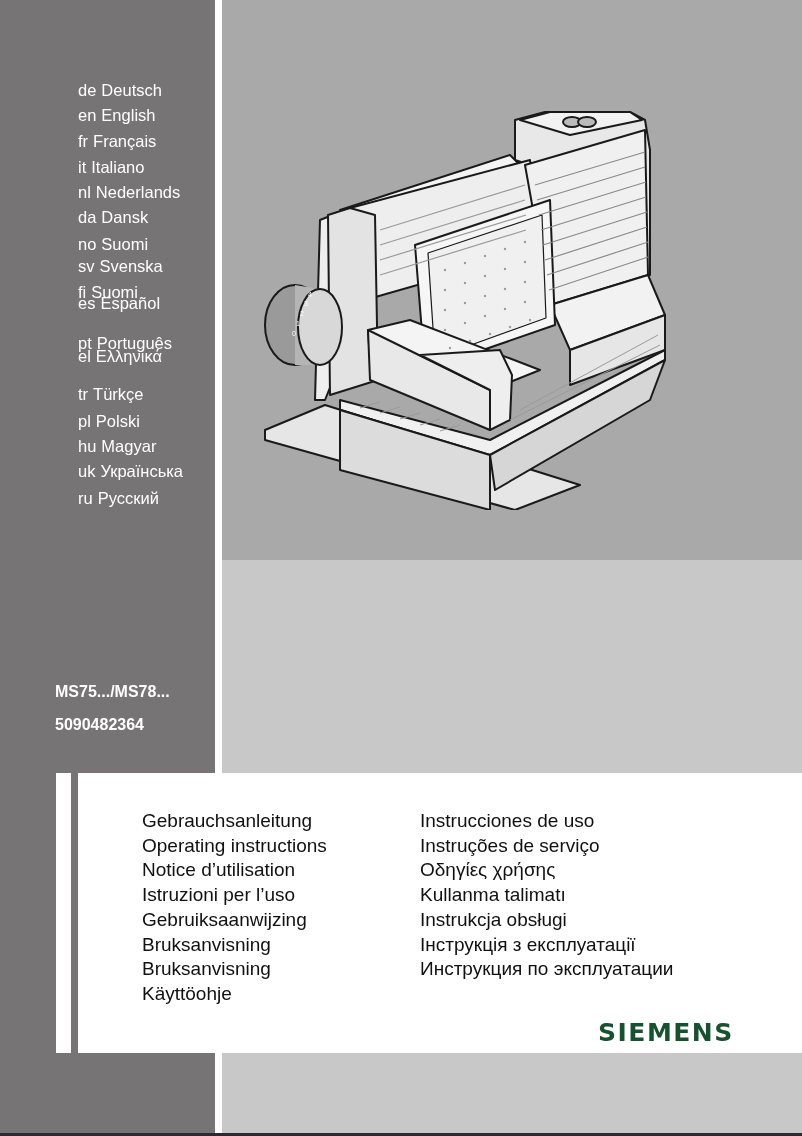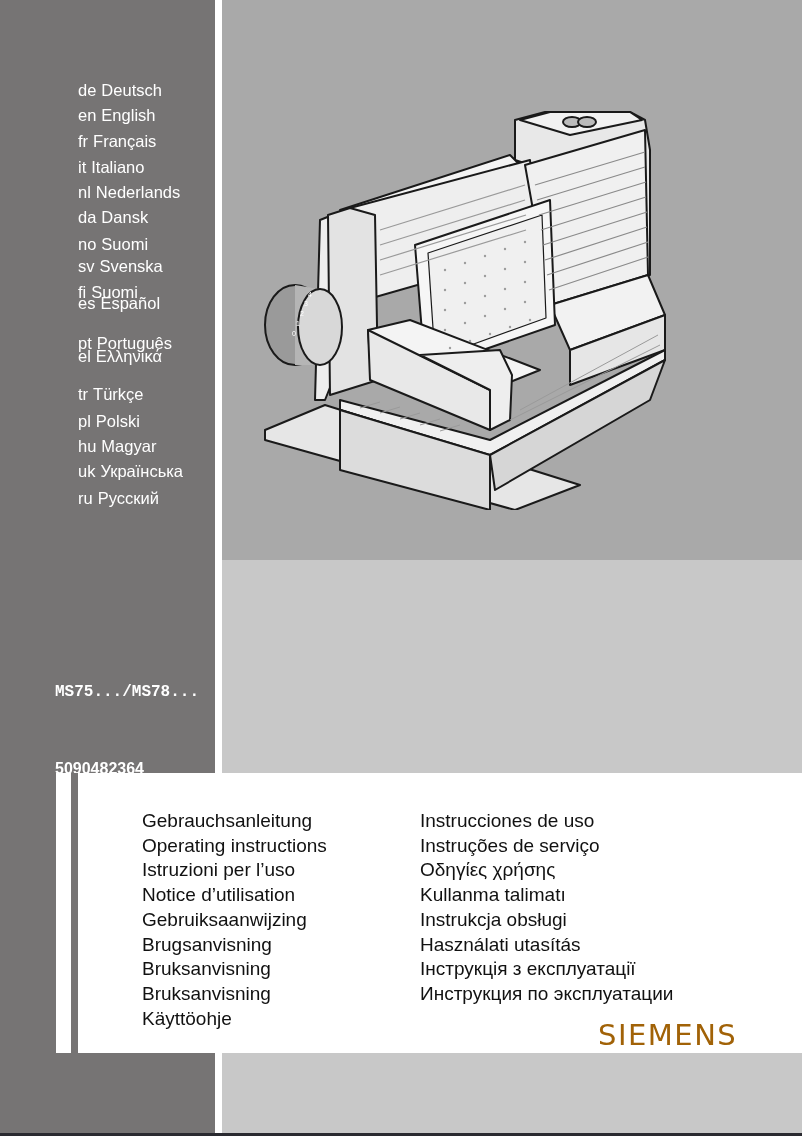--- a/index.html
+++ b/index.html
@@ -9,33 +9,33 @@
   .illus-area { position:absolute; left:222px; top:0; width:580px; height:560px; background:#a9a9a9; }
   .mid-area { position:absolute; left:222px; top:560px; width:580px; height:213px; background:#c8c8c8; }
   .bottom-area { position:absolute; left:222px; top:1053px; width:580px; height:83px; background:#c8c8c8; }
   .bottom-line { position:absolute; left:0; top:1133px; width:802px; height:3px; background:#2a2a30; }
 
   .lang-list { position:absolute; left:47px; top:80px; margin:0; padding:0; list-style:none; color:#ffffff; font-size:16.5px; }
   .lang-list li { position:absolute; left:0; white-space:nowrap; line-height:20px;margin-left:31px; }
   .lang-list .code { margin-right:5px; }
 
   .model { position:absolute; left:55px; color:#ffffff; font-weight:bold; font-size:16px; }
-  .model.m1 { top:683px;font-family:Liberation Mono, monospace; }
-  .model.m2 { top:716px;margin-top:44px; }
+  .model.m1 { top:683px; }
+  .model.m2 { top:716px; }
 
   .white-box { position:absolute; left:56px; top:773px; width:746px; height:280px; background:#ffffff; }
   .white-box .inner-bar { position:absolute; left:15px; top:0; width:7px; height:280px; background:#767474; }
   .white-box .left-strip { position:absolute; left:0; top:0; width:15px; height:280px; background:#ffffff; }
 
   .col { position:absolute; top:793px; margin:16px; padding:0; list-style:none; color:#111111; font-size:19px; }
   .col li { line-height:24.7px; white-space:nowrap; }
   .col1 { left:126px; }
   .col2 { left:404px; }
 
-  .brand { position:absolute; left:598px; top:1018px; font-size:29px; font-weight:normal; letter-spacing:1.5px; color:#a16207; font-family:"DejaVu Sans", sans-serif; }
+  .brand { position:absolute; left:598px; top:1018px; font-size:25px; font-weight:bold; letter-spacing:1.5px; color:#14532d; font-family:"DejaVu Sans", sans-serif; }
 
   .illustration { position:absolute; left:250px; top:90px; width:430px; height:420px; }
 </style>
 </head>
 <body>
 
 <div class="left-panel"></div>
 <div class="gap-stripe"></div>
 <div class="illus-area"></div>
 <div class="mid-area"></div>
@@ -170,35 +170,33 @@
 <div class="model m2">5090482364</div>
 
 <div class="white-box">
   <div class="left-strip"></div>
   <div class="inner-bar"></div>
 </div>
 
 <ul class="col col1">
   <li>Gebrauchsanleitung</li>
   <li>Operating instructions</li>
+  <li>Notice d’utilisation</li>
   <li>Istruzioni per l’uso</li>
-  <li>Notice d’utilisation</li>
   <li>Gebruiksaanwijzing</li>
-  <li>Brugsanvisning</li>
   <li>Bruksanvisning</li>
   <li>Bruksanvisning</li>
   <li>Käyttöohje</li>
 </ul>
 
 <ul class="col col2">
   <li>Instrucciones de uso</li>
   <li>Instruções de serviço</li>
   <li>Οδηγίες χρήσης</li>
   <li>Kullanma talimatı</li>
   <li>Instrukcja obsługi</li>
-  <li>Használati utasítás</li>
   <li>Інструкція з експлуатації</li>
   <li>Инструкция по эксплуатации</li>
 </ul>
 
 <div class="brand">SIEMENS</div>
 
 <div class="bottom-line"></div>
 
 </body></html>

